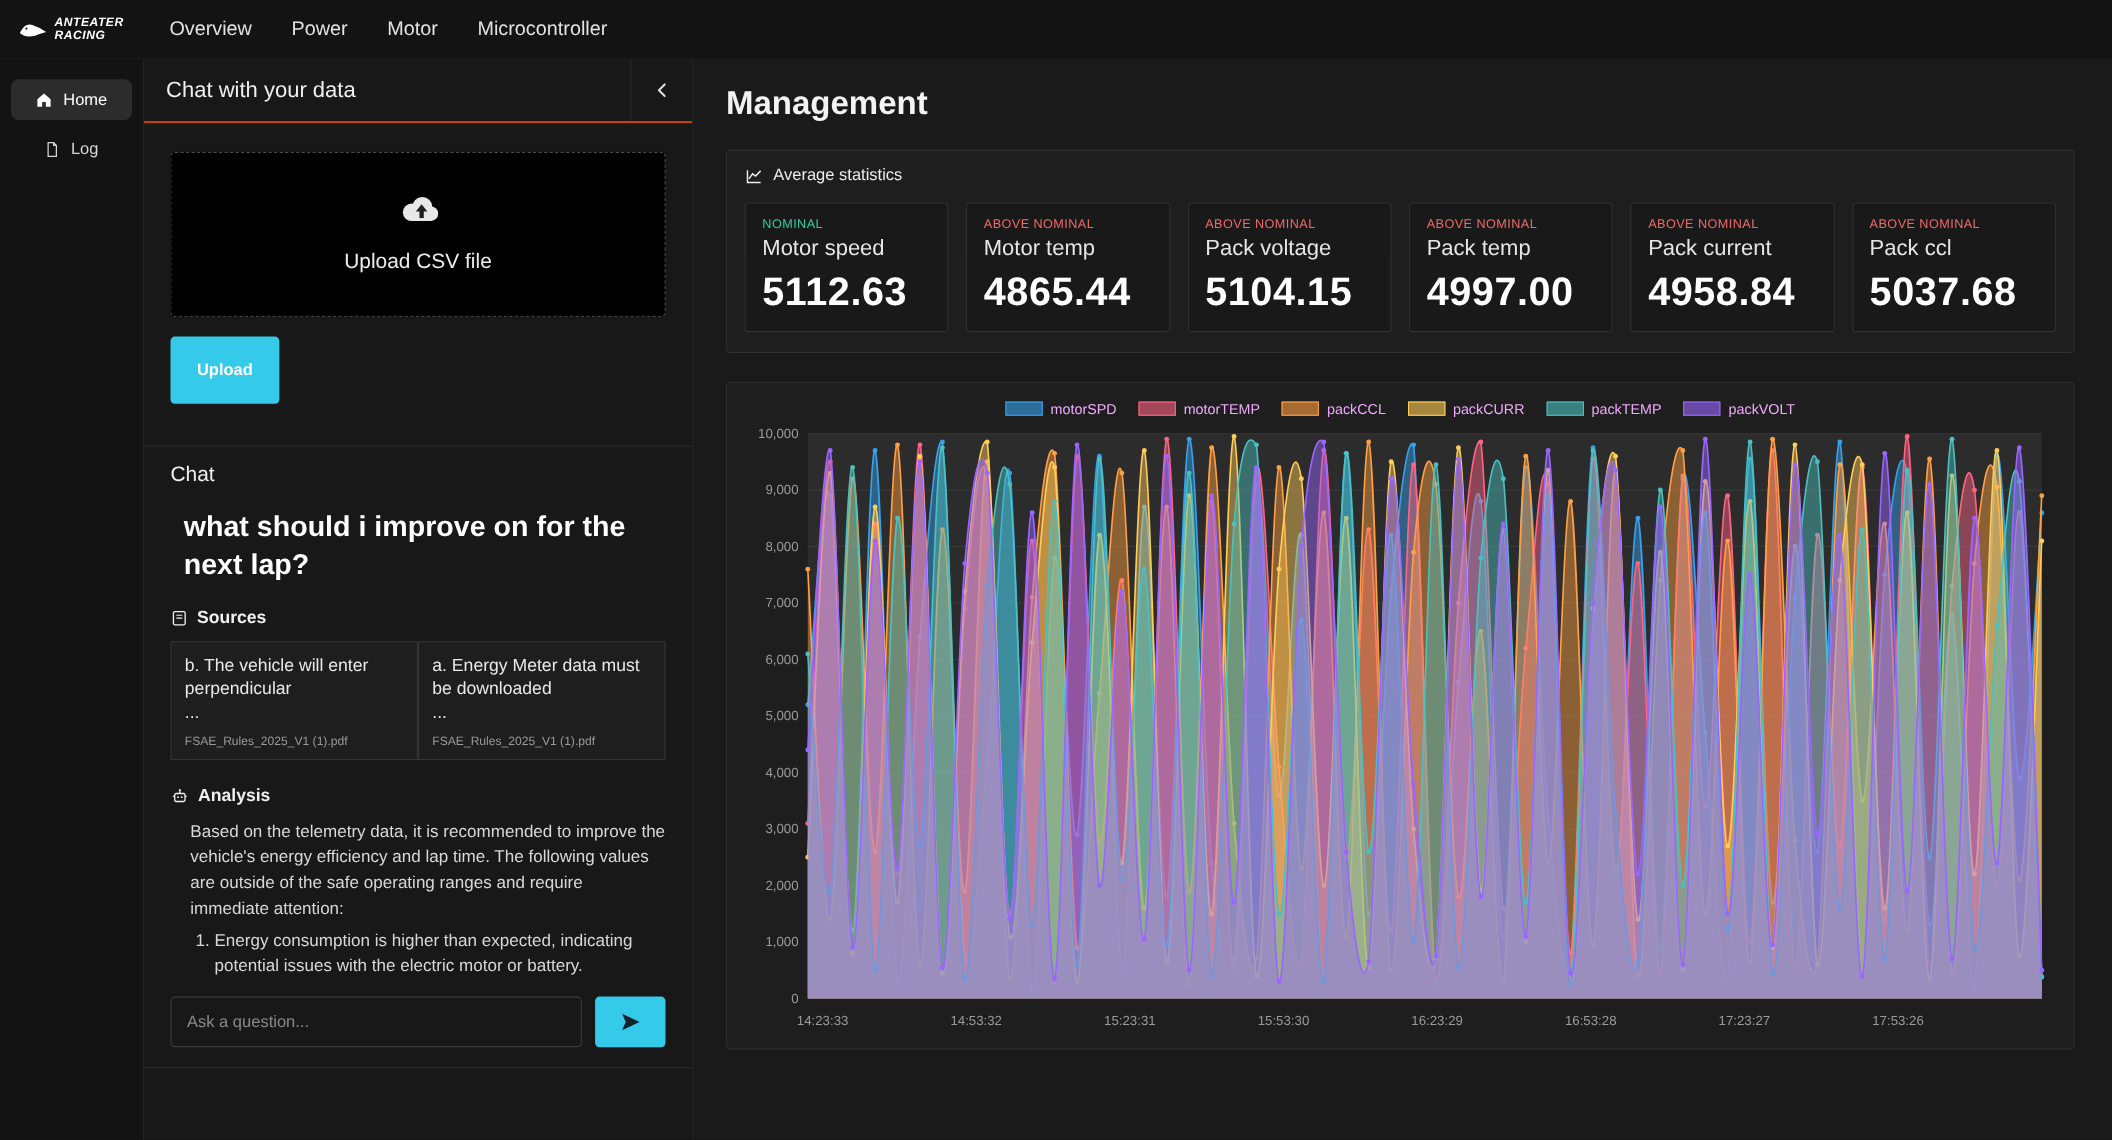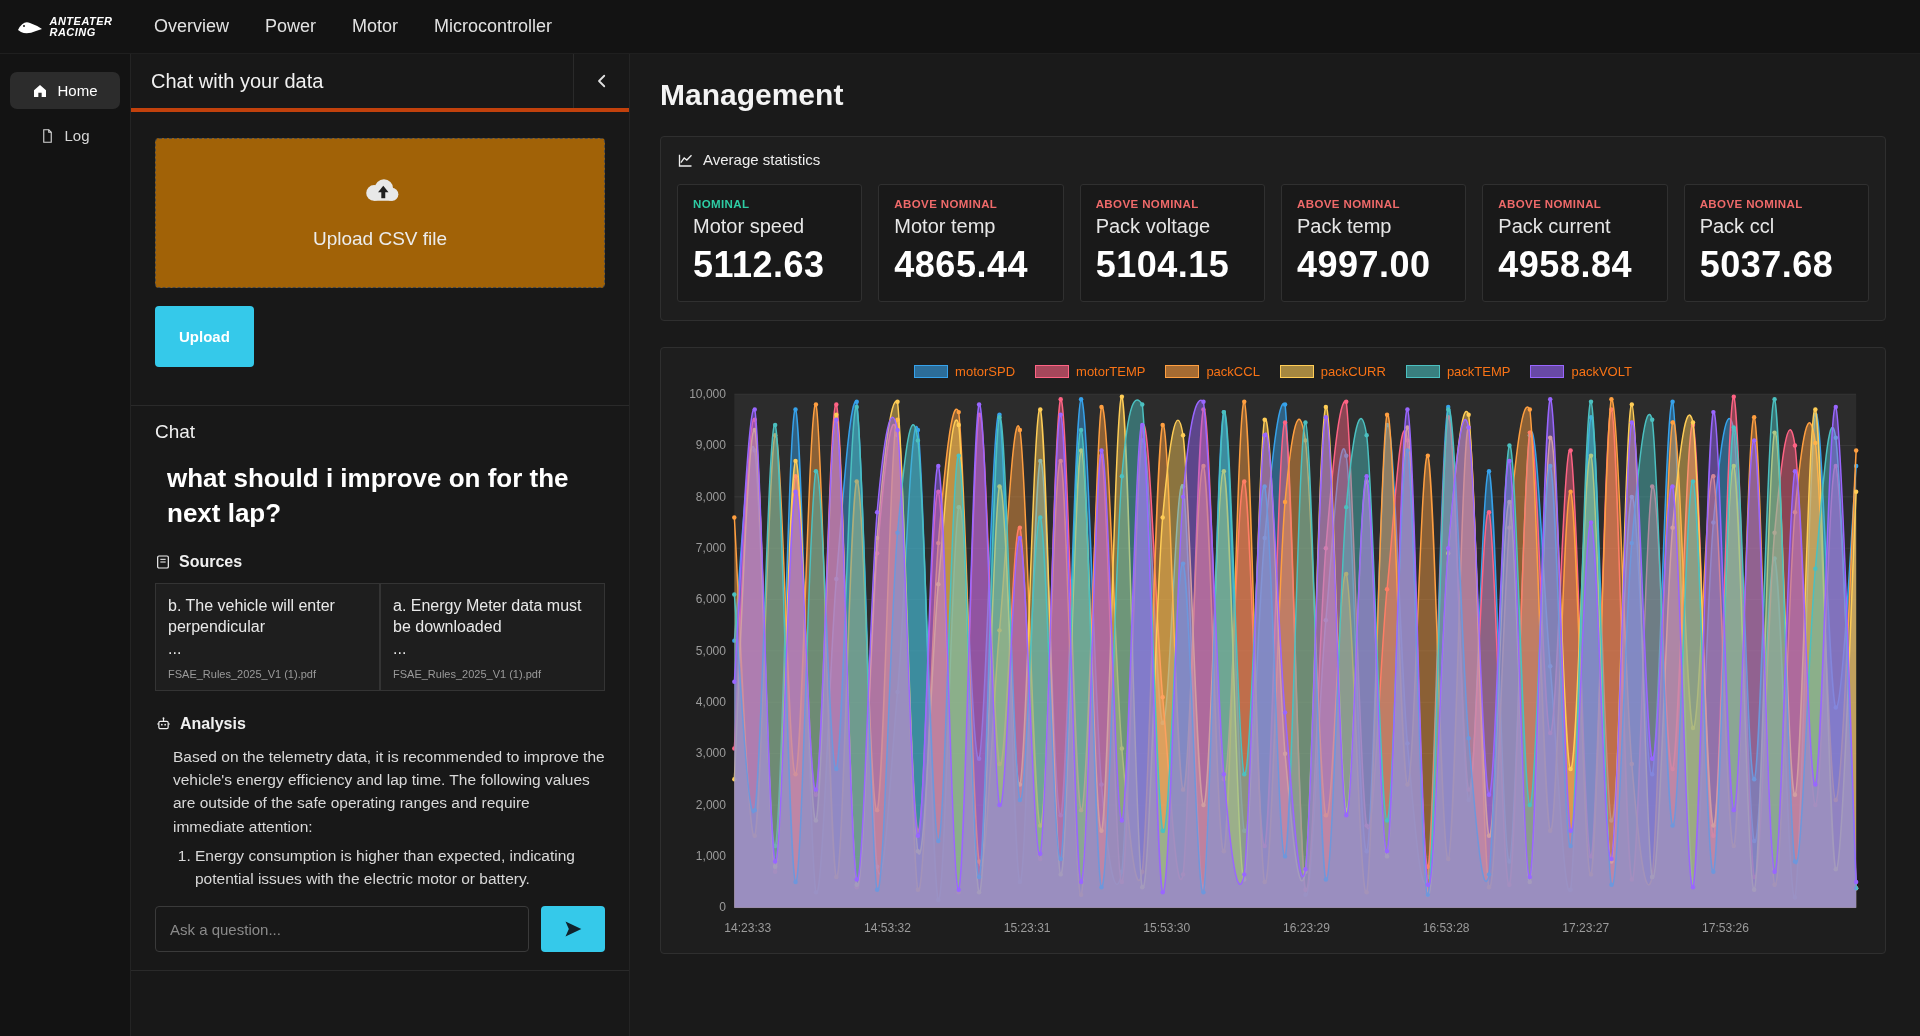--- a/index.html
+++ b/index.html
@@ -24,26 +24,26 @@
   .layout { display:flex; height:982px; }
 
   
   .sidebar { width:130px; background:#131313; padding-top:10px; flex:0 0 auto; }
   .side-item { display:flex; align-items:center; gap:9px; margin:8px 10px; padding:10px 12px; border-radius:7px; cursor:pointer; color:#d6d6d6; font-size:15px;justify-content:center; }
   .side-item.active { background:#2c2c2c; color:#ffffff; }
   .side-item svg { flex:0 0 auto; }
 
   
   .chat-panel { width:500px; flex:0 0 auto; background:#181818; border-left:1px solid #242424; border-right:1px solid #242424; display:flex; flex-direction:column; }
-  .chat-header { height:58px; flex:0 0 auto; display:flex; align-items:stretch; border-bottom:4px solid #c2410c;justify-content:space-between; }
+  .chat-header { height:58px; flex:0 0 auto; display:flex; align-items:stretch; border-bottom:2px solid #c2410c;justify-content:space-between; }
   .chat-header-title { flex:1; display:flex; align-items:center; padding:0 20px; font-size:20px; color:#f0f0f0; }
   .collapse-btn { width:56px; display:flex; align-items:center; justify-content:center; border-left:1px solid #2a2a2a; cursor:pointer; }
 
   .upload-wrap { padding:26px 24px 0 24px; }
-  .dropzone { height:150px; border:1px dashed #4a4a4a; border-radius:4px; background:#a16207; display:flex; flex-direction:column; align-items:center; justify-content:center; gap:22px; cursor:pointer; }
+  .dropzone { height:150px; border:1px dashed #4a4a4a; border-radius:4px; background:#000000; display:flex; flex-direction:column; align-items:center; justify-content:center; gap:22px; cursor:pointer; }
   .dropzone-label { font-size:19px; color:#ececec; }
   .upload-btn { margin:18px 0 0 0; display:inline-block; background:#35c9ea; color:#ffffff; font-weight:bold; font-size:15px; padding:22px 24px; border:none; border-radius:4px; cursor:pointer; }
 
   .chat-section { margin-top:38px; border-top:1px solid #2a2a2a; }
   .chat-title { padding:15px 24px 10px 24px; font-size:19px; color:#f0f0f0; }
   .question { padding:8px 28px 0 36px; font-size:26px; font-weight:bold; color:#ffffff; line-height:1.35; }
 
   .sources { padding:22px 24px 0 24px; }
   .label-row { display:flex; align-items:center; gap:8px; font-size:16px; font-weight:bold; color:#f0f0f0; }
   .source-cards { display:grid; grid-template-columns:1fr 1fr; margin-top:12px; }
@@ -63,27 +63,27 @@
 
   
   .main { flex:1; background:#1a1a1a; padding:24px 34px 0 30px; overflow:hidden; }
   .page-title { font-size:30px; font-weight:600; color:#f3f3f3; margin-bottom:24px; }
 
   .panel { background:#1e1e1e; border:1px solid #2f2f2f; border-radius:4px; }
   .stats-panel { padding:14px 16px 18px 16px; }
   .stats-header { display:flex; align-items:center; gap:9px; font-size:15px; color:#ededed; margin-bottom:16px; }
   .stat-cards { display:flex; gap:16px; }
   .stat-card { flex:1; background:#191919; border:1px solid #303030; border-radius:3px; padding:13px 15px 15px 15px; }
-  .stat-status { font-size:11.5px; font-weight:bold; letter-spacing:.4px; }
+  .stat-status { font-size:11.5px; font-weight:normal; letter-spacing:.4px; }
   .stat-label { font-size:20px; color:#e6e6e6; margin-top:5px; }
   .stat-value { font-size:36px; font-weight:bold; color:#ffffff; margin-top:6px; letter-spacing:.5px; }
 
   .chart-panel { margin-top:26px; padding:10px 14px 4px 14px; }
   .legend { display:flex; justify-content:center; gap:20px; padding:6px 0 4px 0; }
-  .legend-item { display:flex; align-items:center; gap:7px; font-size:13px; color:#f97316; cursor:pointer; }
+  .legend-item { display:flex; align-items:center; gap:7px; font-size:13px; color:#f0abfc; cursor:pointer; }
   .legend-swatch { width:34px; height:13px; border:1.5px solid; }
   #chart-svg { display:block; width:100%; }
 </style>
 </head>
 <body>
 
 <nav class="navbar">
   <div class="brand">
     <svg width="26" height="20" viewBox="0 0 26 20">
       <path d="M1 13 Q6 3 13 6 Q19 8 25 12 L19 14 Q10 18 4 15 Z" fill="#ffffff"></path>

